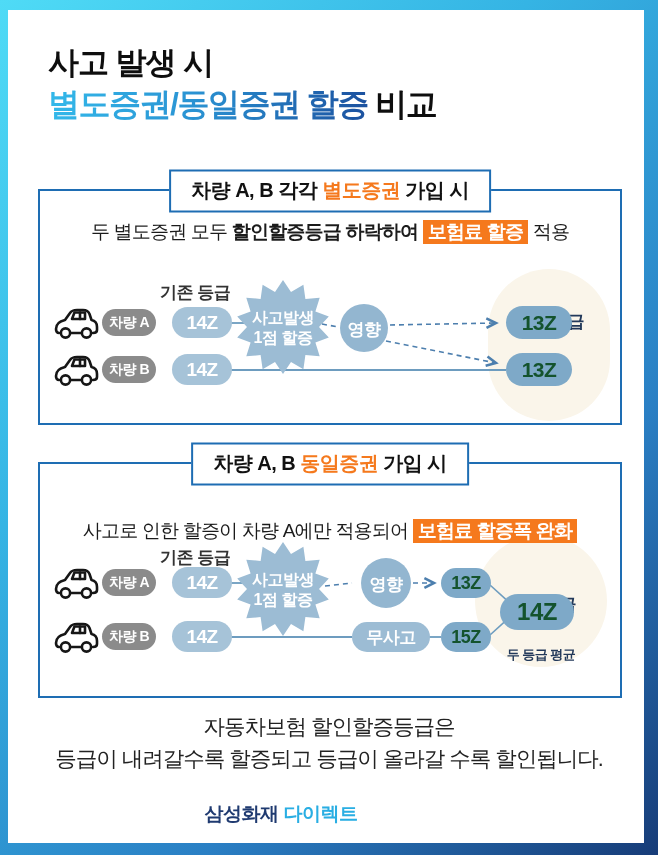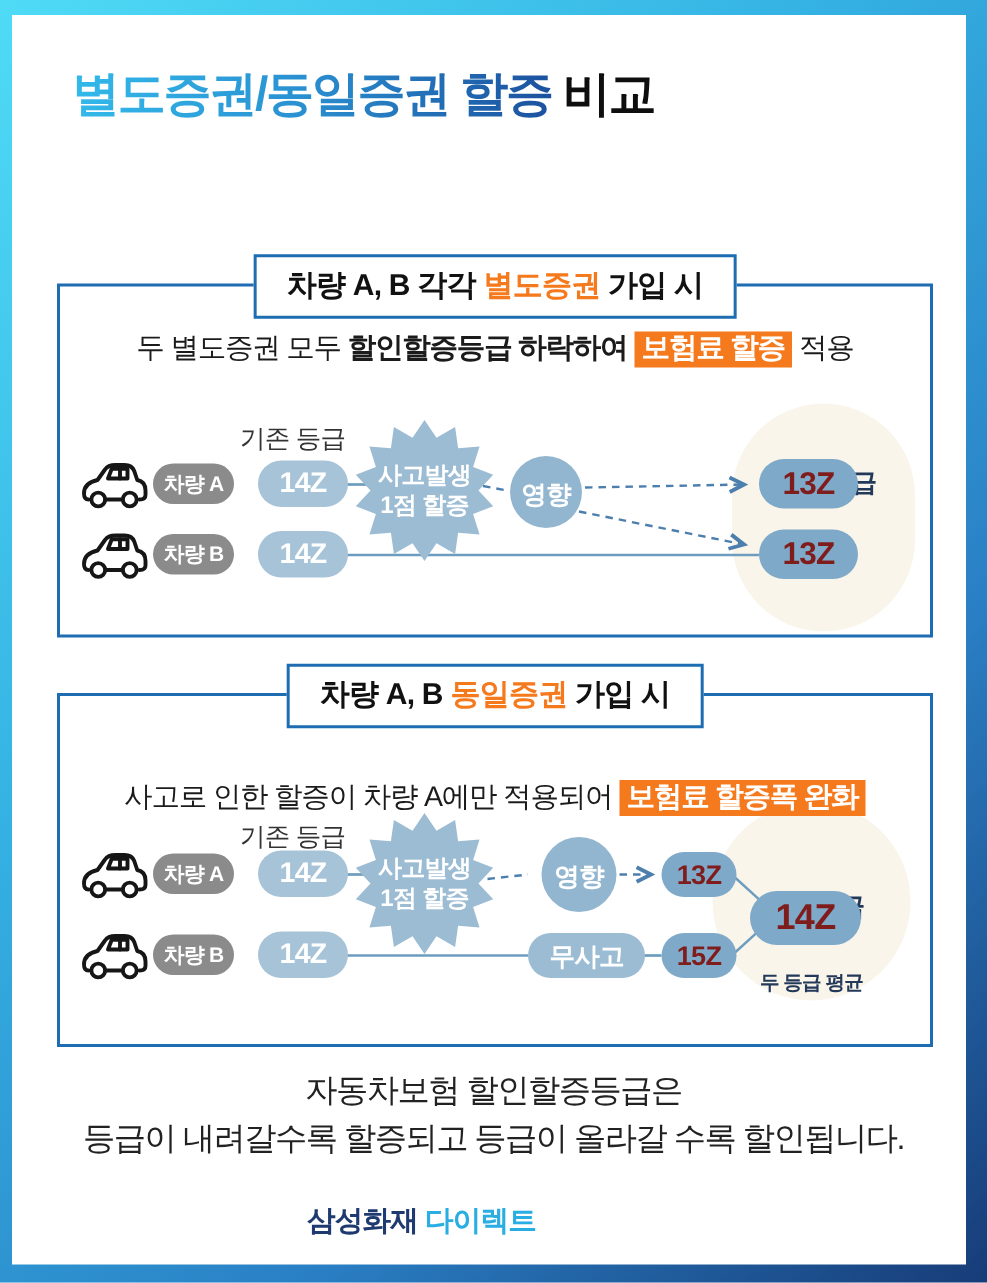--- a/index.html
+++ b/index.html
@@ -38,48 +38,49 @@
     position:absolute; left:38px; width:584px; text-align:center;
     font-size:19px; color:#1b1b1b; letter-spacing:-0.8px;
   }
   #subtitle1{ top:219px; }
   #subtitle2{ top:494px;margin-top:24px; }
   .sub-bold{ font-weight:800; }
   .hl{ background:#f5791d; color:#ffffff; font-weight:800; padding:1px 5px 2px; }
   
   svg.overlay{ position:absolute; left:0; top:0; width:658px; height:855px; pointer-events:none; }
   .abs{ position:absolute; }
-  .grade-col-label{ font-size:17px; font-weight:400; color:#333; letter-spacing:-0.5px; }
+  .grade-col-label{ font-size:17px; font-weight:700; color:#333; letter-spacing:-0.5px; }
   .navy-label{ font-size:17px; font-weight:800; color:#22395a; letter-spacing:-0.5px; text-align:center;margin-top:25px; }
   .pill{ display:flex; align-items:center; justify-content:center;
     border-radius:18px; color:#fff; font-weight:800; letter-spacing:-0.5px; }
   .pill-gray{ background:#8b8b8b; font-size:14px; }
   .pill-blue{ background:#a6c3d8; font-size:19px; }
   .pill-mid{ background:#9cbcd4; font-size:17px; }
-  .pill-dark{ background:#7ea9c8; color:#7f1d1d; }
+  .pill-dark{ background:#7ea9c8; color:#14532d; }
   .burst-text{ text-align:center; color:#ffffff; font-weight:800; font-size:16px; line-height:1.25; letter-spacing:-0.5px; }
   .impact-text{ text-align:center; color:#ffffff; font-weight:800; font-size:17px; letter-spacing:-0.5px; }
   .avg-note{ font-size:13px; font-weight:800; color:#22395a; text-align:center; letter-spacing:-0.5px; }
   .car{ width:48px; height:40px; }
   
   .footer-note{ position:absolute; left:0; width:658px; text-align:center;
     font-size:21.5px; color:#222; letter-spacing:-1px; line-height:1.5; }
   #footer-note{ top:711px; }
   .logo{ position:absolute; left:0; width:562px; top:801px; text-align:center;
     font-size:19px; font-weight:800; letter-spacing:-0.5px; }
   .logo-brand{ color:#1f3a70; }
   .logo-sub{ color:#29aee3; }
 </style>
 </head>
 <body>
 
 <div class="poster">
   <div class="canvas"></div>
 
   <div class="title-block">
+    <div class="title-line1">사고 발생 시</div>
     <div class="title-line2"><span class="title-grad">별도증권/동일증권 할증</span><span class="title-rest"> 비교</span></div>
   </div>
 
   <svg class="overlay" viewBox="0 0 658 855">
     <defs>
       <marker id="arrow" markerWidth="10" markerHeight="10" refX="7" refY="4" orient="auto">
         <path d="M1 1 L7 4 L1 7" fill="none" stroke="#4d7fae" stroke-width="1.6"></path>
       </marker>
       <g id="car-shape" fill="none" stroke="#161616" stroke-width="2.6" stroke-linecap="round" stroke-linejoin="round">
         <path d="M7 30 Q4 30 4 26 Q4 19 13 17 L18 10 Q20 7 25 7 L31 7 Q36 7 37.5 11 L39.5 17 Q45 18 45 24 L45 27 Q45 30 41 30"></path>

